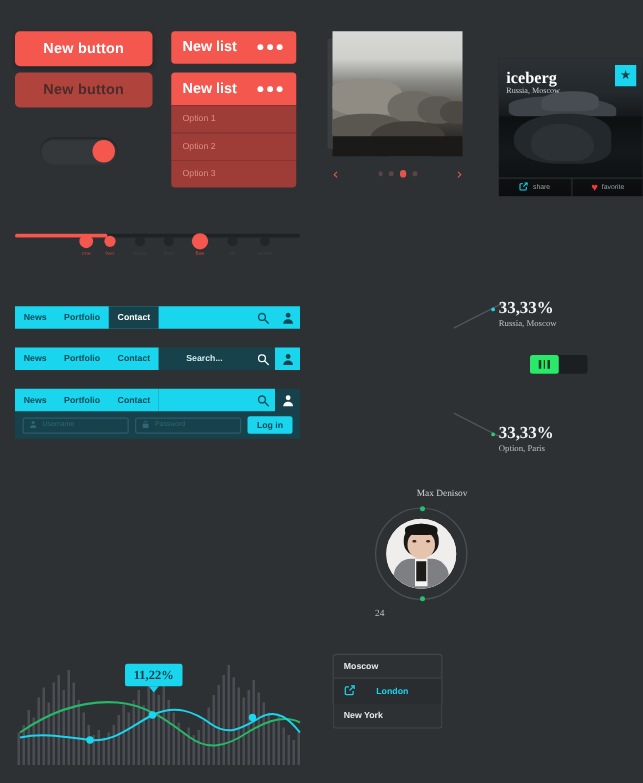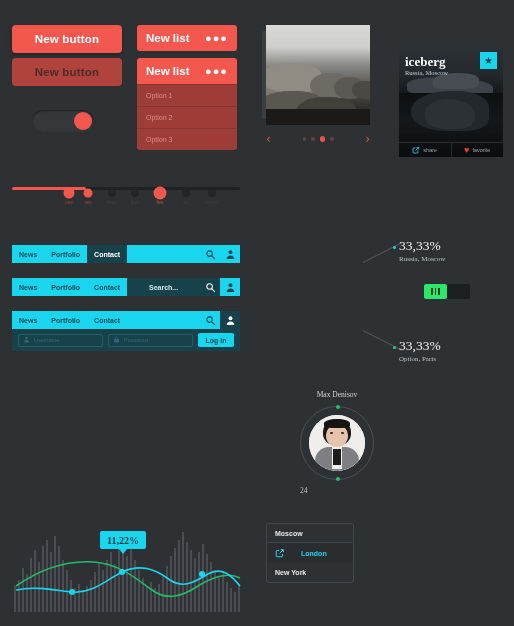--- a/index.html
+++ b/index.html
@@ -102,21 +102,21 @@
     background: linear-gradient(180deg,#d8d8d6 0%,#cfcfcc 22%,#8a8a86 40%,#55544f 62%,#2c2b28 85%,#191917 100%);
   }
   .rock { position: absolute; border-radius: 48% 42% 38% 50%; }
   .car-nav { display: flex; align-items: center; justify-content: space-between; width: 104px; margin-top: 8px; }
   .car-arrow { color: #e0554c; font-size: 12px; line-height: 1; font-family: "DejaVu Sans", sans-serif; }
   .car-dots { display: flex; gap: 5px; align-items: center; }
   .car-dot { width: 3.5px; height: 3.5px; border-radius: 50%; background: #5a4544; }
   .car-dot.on { width: 5.5px; height: 5.5px; background: #e0554c; }
 
   
-  .ice-card { width: 104px; height: 110px; position: relative; overflow: hidden; background: #1b1f22; }
+  .ice-card { width: 116px; height: 110px; position: relative; overflow: hidden; background: #1b1f22; }
   .ice-top {
     height: 46px; position: relative;
     background: linear-gradient(180deg,#2c3136 0%,#23282c 60%,#15191b 100%);
   }
   .ice-bot {
     height: 64px; position: relative;
     background: linear-gradient(180deg,#0d1011 0%,#14181a 45%,#0a0c0d 100%);
   }
   .ice-title { position: absolute; left: 6px; top: 7px; color: #fff; font-family: "Liberation Serif", serif; font-weight: bold; font-size: 13px; }
   .ice-sub { position: absolute; left: 6px; top: 22px; color: #c8ced2; font-family: "Liberation Serif", serif; font-size: 6.5px; }
@@ -134,38 +134,38 @@
     color: #9aa1a6; font-size: 5.5px;
   }
   .ice-act + .ice-act { border-left: 1px solid rgba(255,255,255,.12); }
 
   
   .donut-wrap { position: relative; width: 74px; height: 74px; }
   .donut-center {
     position: absolute; inset: 0; display: flex; align-items: center; justify-content: center;
     color: #fff; font-family: "Liberation Serif", serif; font-weight: bold; font-size: 14px;
   }
-  .stat-val { color: #f2f4f5; font-family: "Liberation Serif", serif; font-weight: normal; font-size: 13.5px; }
+  .stat-val { color: #f2f4f5; font-family: "Liberation Serif", serif; font-weight: bold; font-size: 13.5px; }
   .stat-sub { color: #b9c0c4; font-family: "Liberation Serif", serif; font-size: 7px; margin-top: 1px; }
   .leader { position: absolute; background: #50565a; height: 1px; transform-origin: left center; }
   .leader-dot { position: absolute; width: 3px; height: 3px; border-radius: 50%; }
 
   
   .battery { width: 46px; height: 15px; background: #1c1f21; border-radius: 2px; display: flex; }
   .battery-fill {
     width: 23px; height: 15px; background: #2ae96a; border-radius: 2px;
     display: flex; align-items: center; justify-content: center; gap: 2px;
   }
   .battery-fill i { display: block; width: 1.5px; height: 7px; background: #0f3f22; }
 
   
   .chart-box { width: 230px; height: 90px; position: relative; }
 
   
-  .prof-name { color: #cfd4d7; font-family: "Liberation Serif", serif; font-size: 7.5px; text-align: center; }
+  .prof-name { color: #cfd4d7; font-family: "Liberation Serif", serif; font-size: 7.5px; text-align: right; }
   .prof-num { color: #b8bec2; font-family: "Liberation Serif", serif; font-size: 7.5px; }
   .avatar-ring { width: 74px; height: 74px; border-radius: 50%; border: 1px solid #4b5054; position: relative; }
   .avatar-photo {
     position: absolute; left: 8px; top: 8px; width: 56px; height: 56px; border-radius: 50%;
     overflow: hidden; background: #f2f0ee;
   }
   .ring-dot { position: absolute; width: 4px; height: 4px; border-radius: 50%; background: #22c26e; }
 
   
   .city-row {

